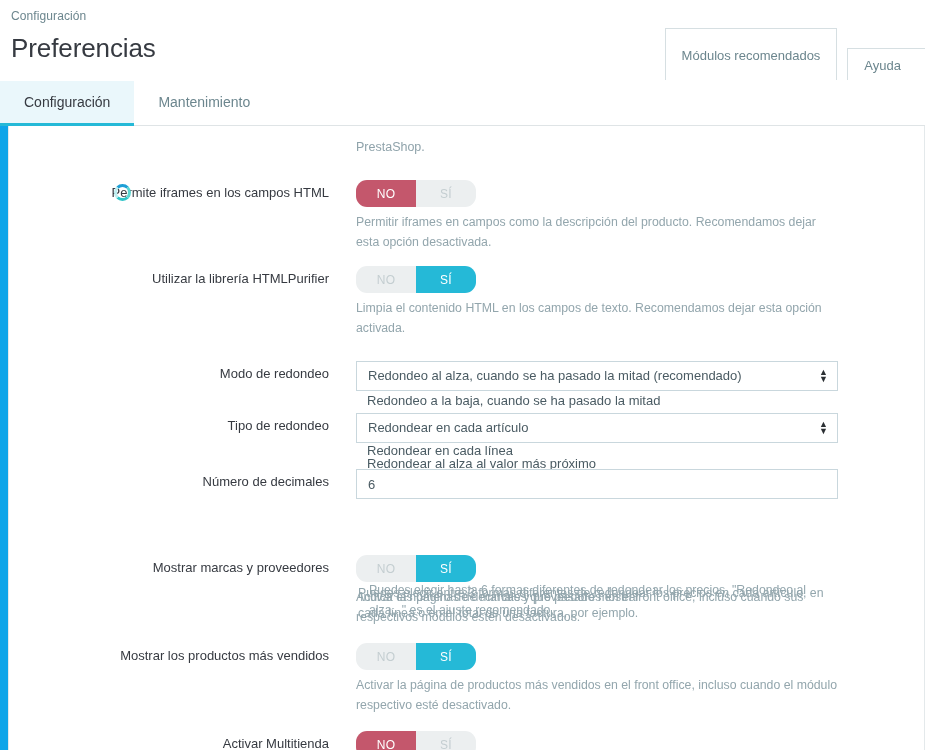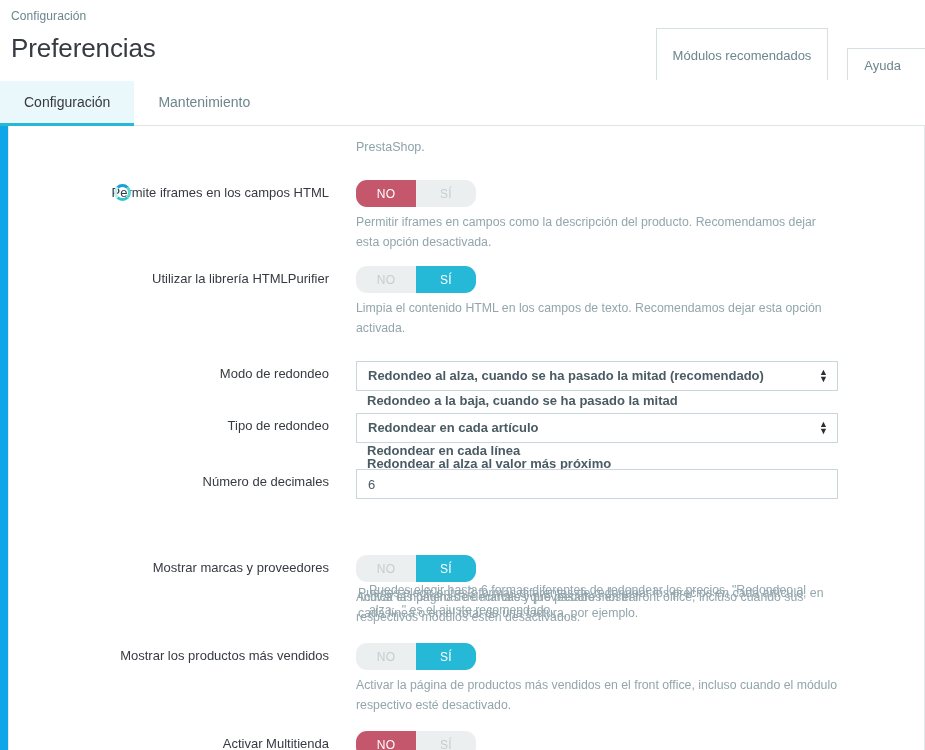--- a/index.html
+++ b/index.html
@@ -42,21 +42,21 @@
     line-height: 34px;
     margin-top: 7px;
     padding-left: 3px;
     letter-spacing: -.1px;
   }
   .header-actions {
     position: absolute;
     top: 28px;
     right: 0px;
     display: flex;
-    gap: 19px;
+    gap: 10px;
   }
   .hbtn {
     background: #ffffff;
     border: 1px solid #d6dfe2;
     color: #6c868e;
     font-size: 13px;
     font-family: "Liberation Sans", sans-serif;
     padding: 9px 16px;
     line-height: 16px;
     white-space: nowrap;
@@ -187,21 +187,20 @@
     color: #c4ced1;
   }
   .switch .seg.on-no { background: #c4576c; color: #ffffff; }
   .switch .seg.on-yes { background: #25b9d7; color: #ffffff; }
 
   
   .sel-wrap {
     position: relative;
     width: 482px;
     height: 30px;
-    font-weight: bold;
   }
   .sel {
     width: 482px;
     height: 30px;
     border: 1px solid #c9d7dd;
     background: #ffffff;
     font-size: 13px;
     color: #4a5b63;
     padding: 0 28px 0 11px;
     line-height: 28px;

